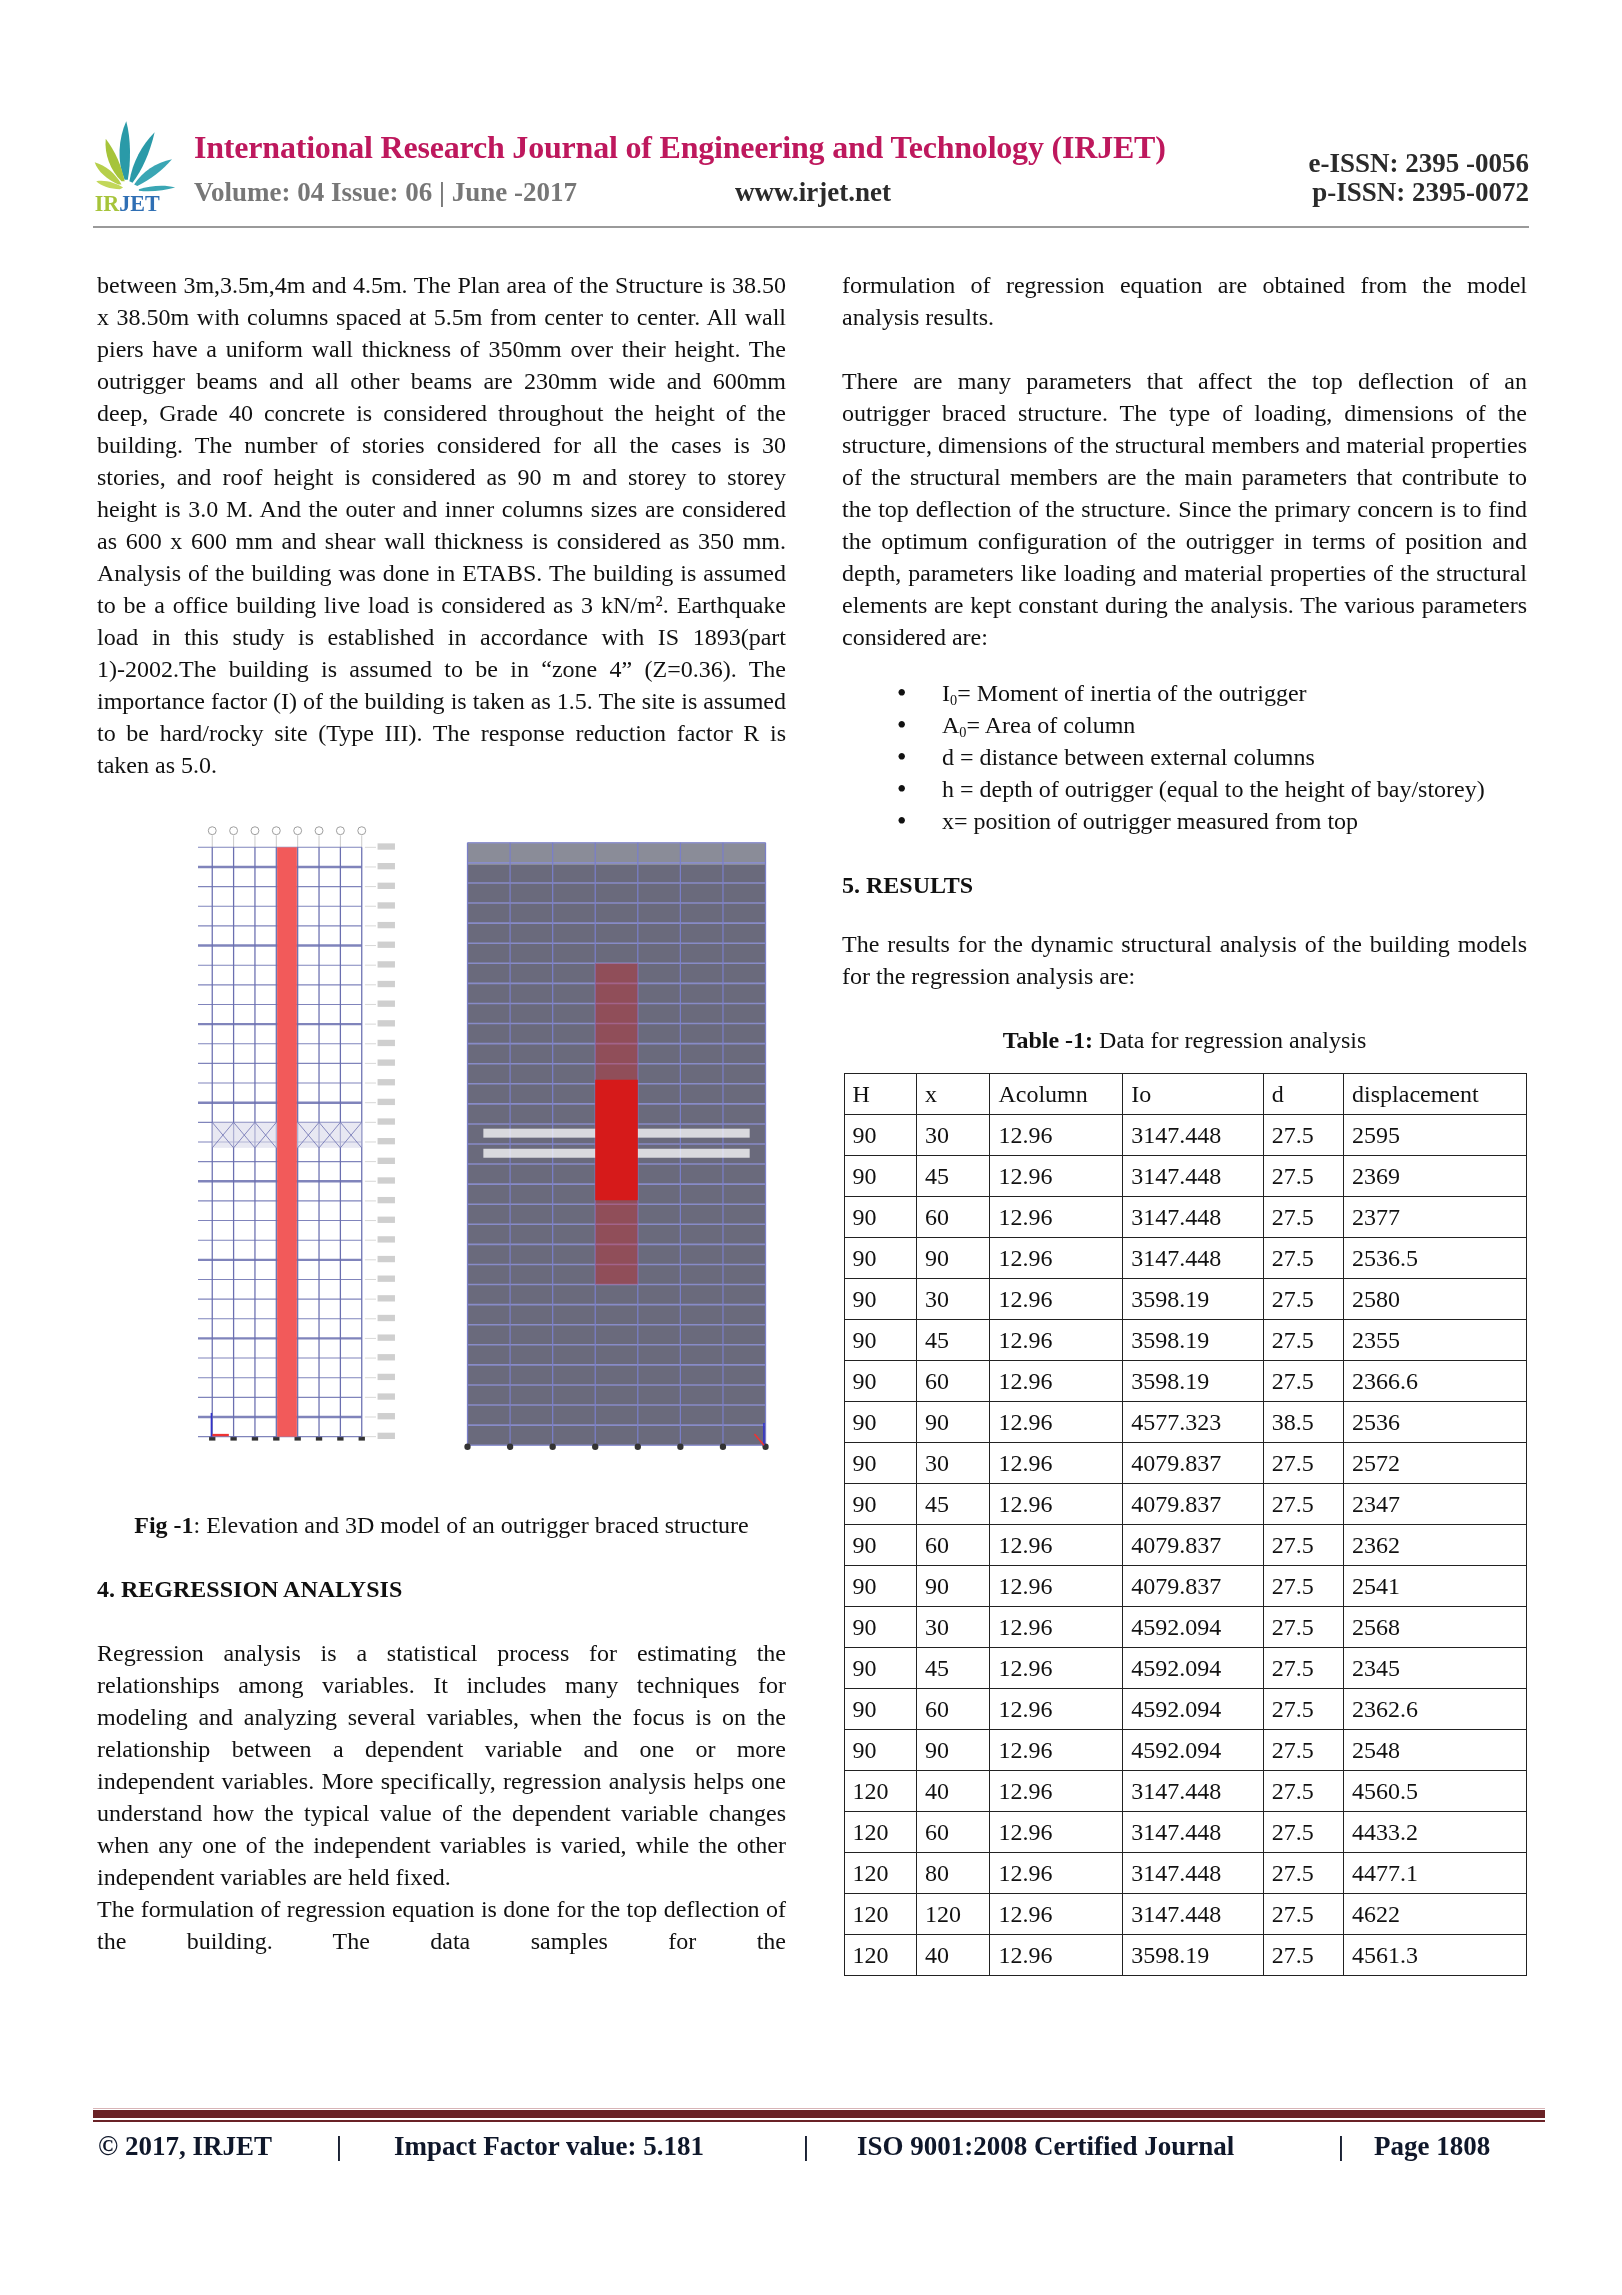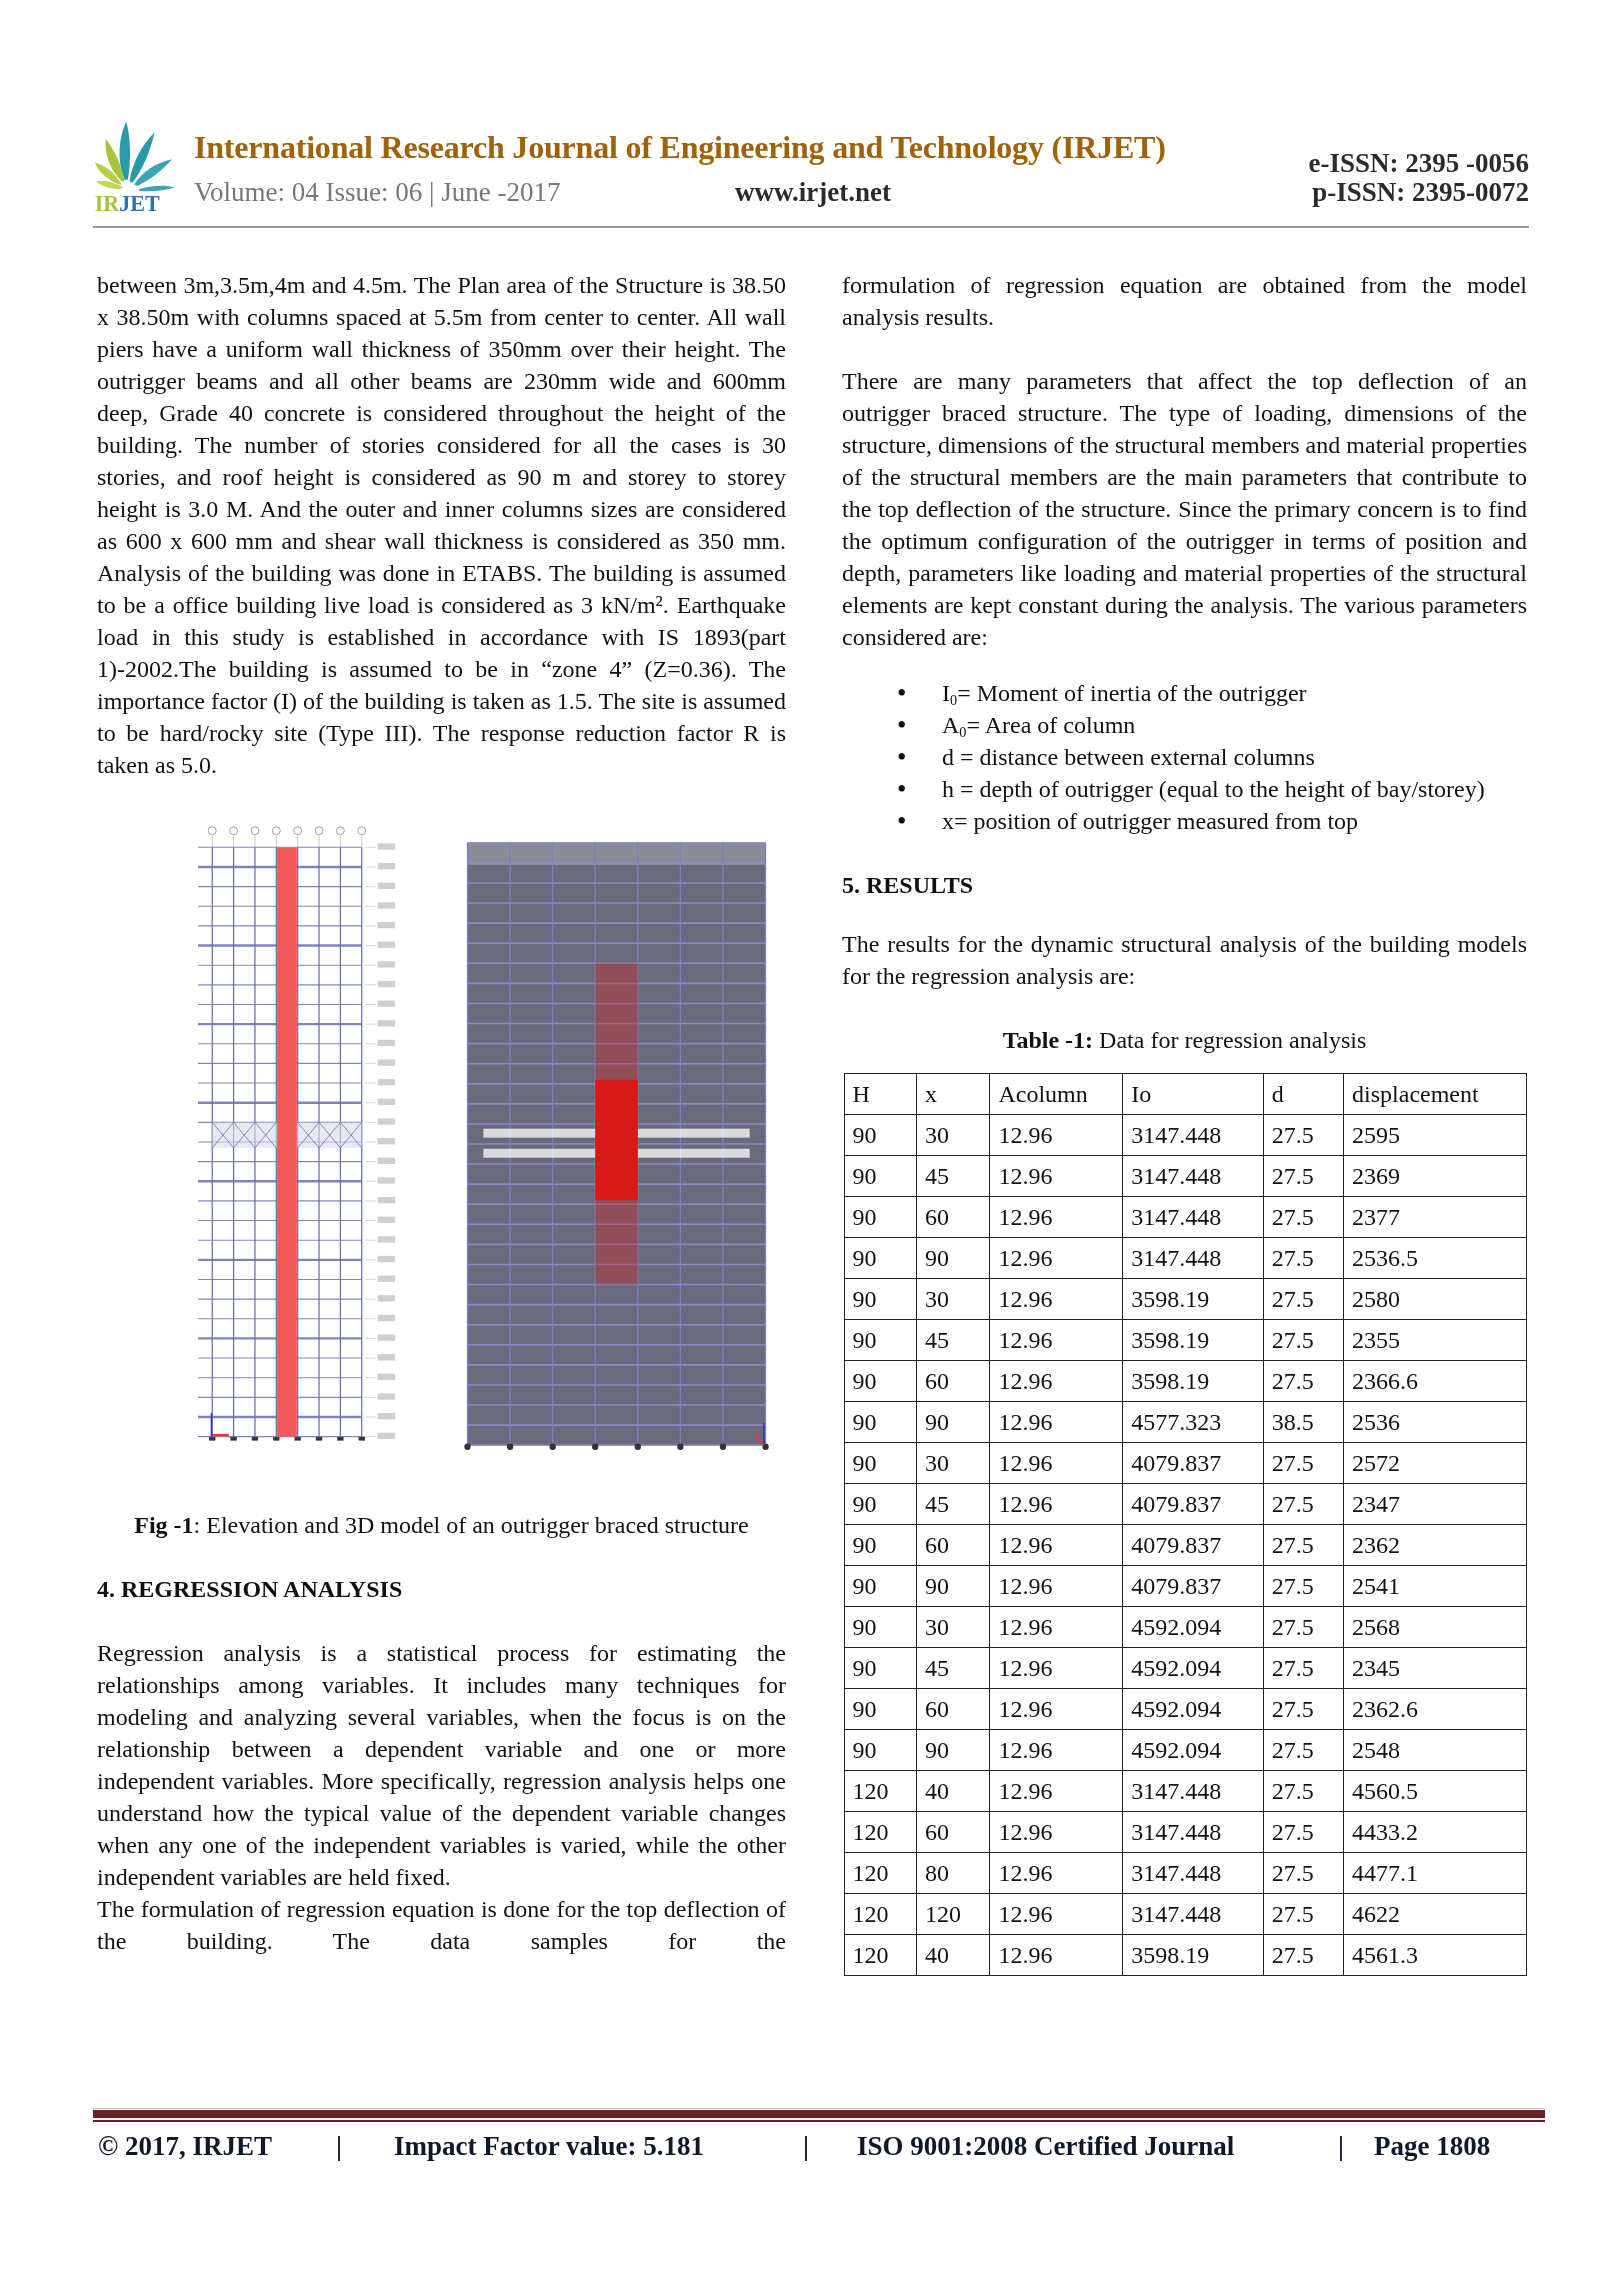--- a/index.html
+++ b/index.html
@@ -2,23 +2,23 @@
 <html style="font-size:12.7px"><head>
 <meta charset="utf-8">
 <style>
   html, body { margin: 0; padding: 0; background: #ffffff; }
   body { width: 1623px; height: 2295px; position: relative; overflow: hidden;
          font-family: "Liberation Serif", "DejaVu Serif", serif; color: #111; }
 
   
   .header { position: absolute; left: 93px; top: 115px; width: 1436px; height: 111px; }
   .logo { position: absolute; left: 0; top: 0; width: 87px; height: 101px; }
-  .journal-title { position: absolute; left: 101px; top: 14.3px; font-size: 32px; font-weight: bold; color: #a16207; white-space: nowrap; letter-spacing: -0.2px; }
+  .journal-title { position: absolute; left: 101px; top: 14.3px; font-size: 32px; font-weight: bold; color: #be185d; white-space: nowrap; letter-spacing: -0.2px; }
   .eissn { position: absolute; right: 0; top: 33px; font-size: 27px; font-weight: bold; color: #2b2b2b; }
-  .volume { position: absolute; left: 101px; top: 62px; font-size: 27px; font-weight: normal; color: #777; }
+  .volume { position: absolute; left: 101px; top: 62px; font-size: 27px; font-weight: bold; color: #777; }
   .website { position: absolute; left: 642px; top: 62px; font-size: 27px; font-weight: bold; color: #2b2b2b; }
   .pissn { position: absolute; right: 0; top: 62px; font-size: 27px; font-weight: bold; color: #2b2b2b; }
   .header-rule { position: absolute; left: 93px; top: 226px; width: 1436px; height: 2.4px; background: #9a9a9a; }
 
   
   .col { position: absolute; top: 269px; width: 689px; font-size: 24px; line-height: 32px; }
   .col-left { left: 97px; }
   .col-right { left: 842px; width: 685px; }
   .justify { text-align: justify; text-align-last: left; margin: 0; }
   .para-gap { margin-bottom: 32px; }

